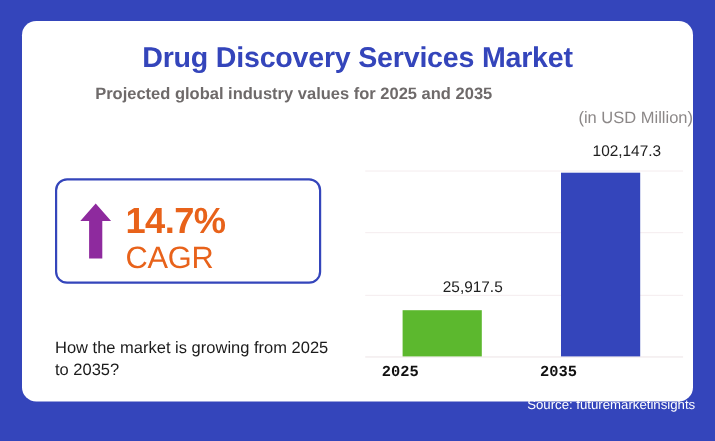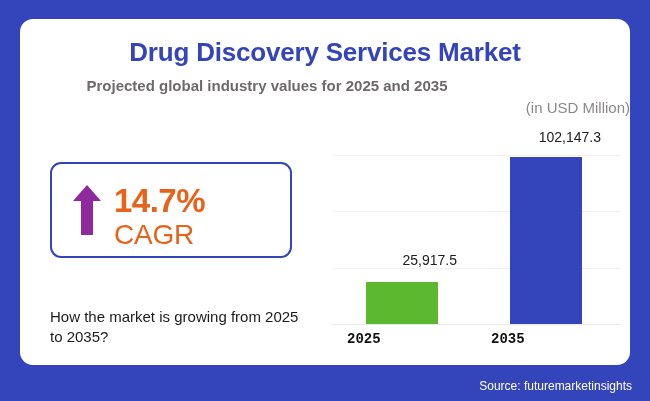--- a/index.html
+++ b/index.html
@@ -175,21 +175,21 @@
     text-align: left;
     width: 110px;
     font-family: Liberation Mono, monospace;
   }
   .cat-2025 { left: 15px; }
   .cat-2035 { left: 159px; }
   
   .source {
     position: absolute;
     right: 18px;
-    bottom: 8px;
+    bottom: 26px;
     font-size: 12px;
     color: #ffffff;
     margin-left: 15px;
   }
 </style>
 </head>
 <body>
 
 <div id="infographic">
 

